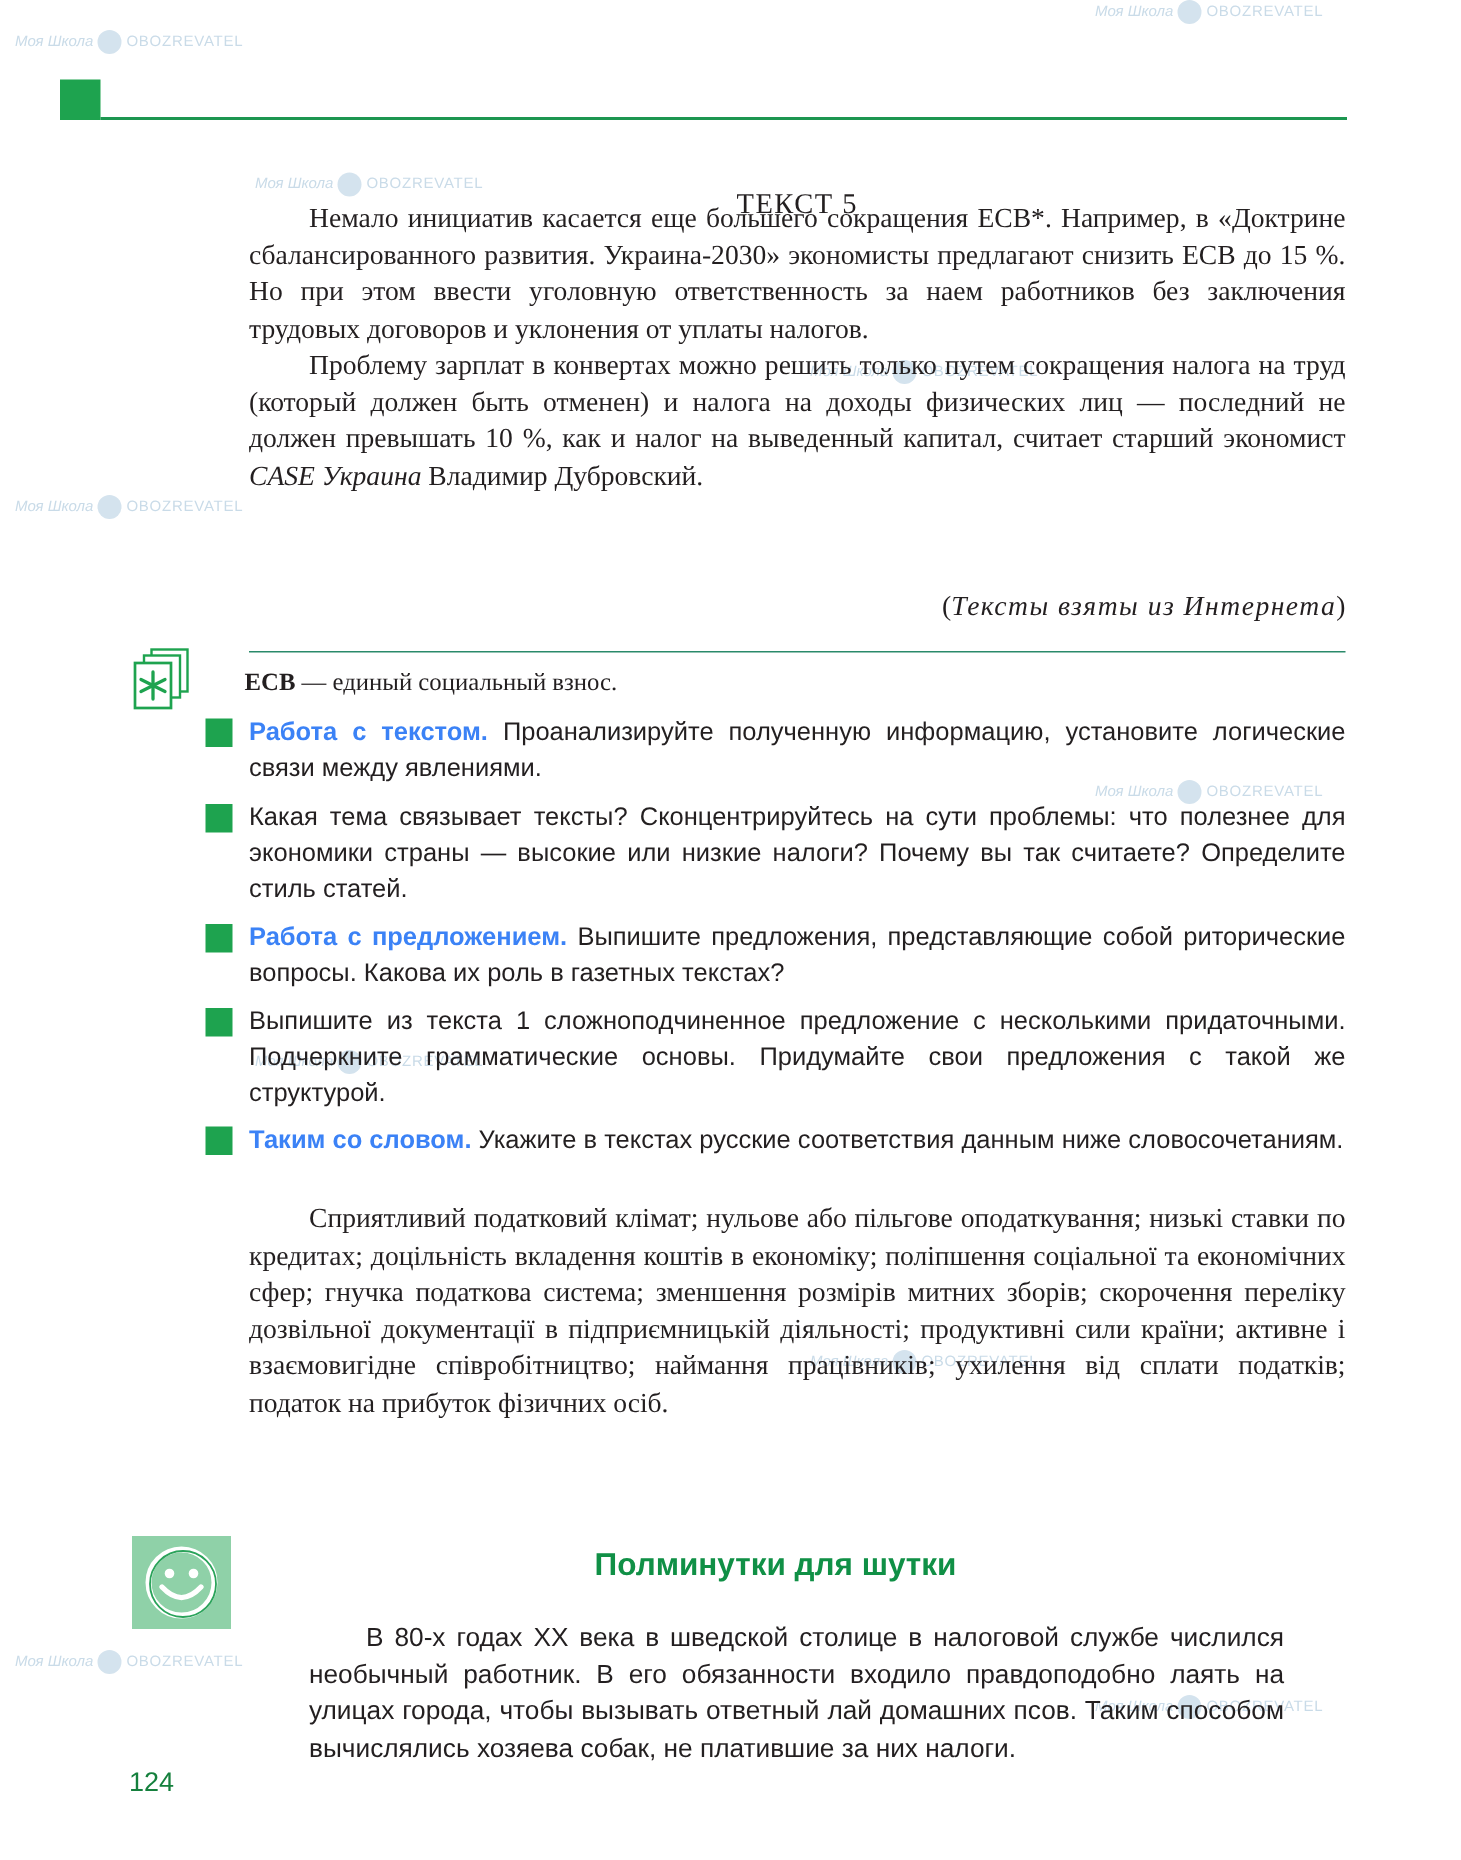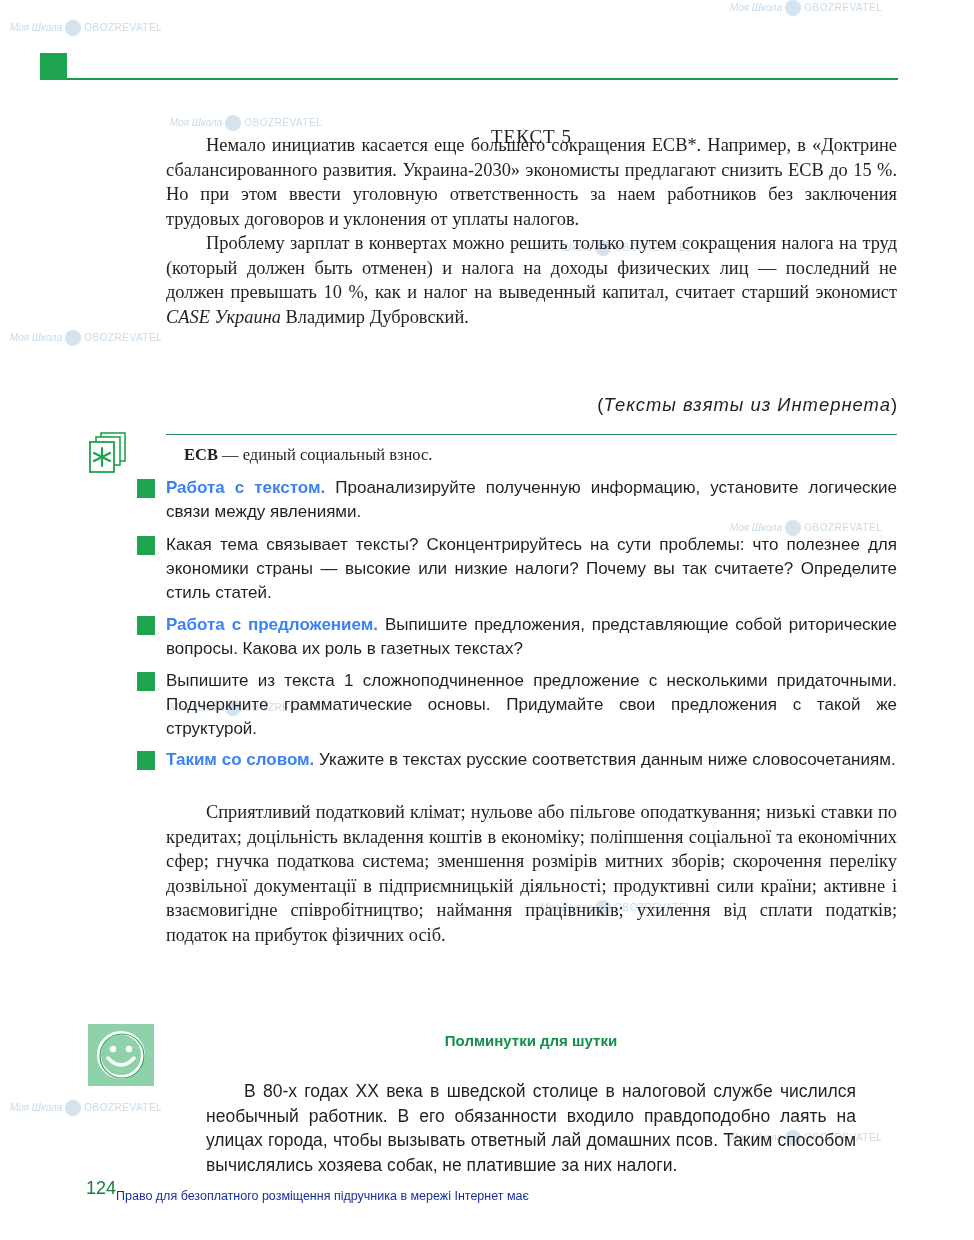--- a/index.html
+++ b/index.html
@@ -9,36 +9,36 @@
   .watermark .wm-brand { font-style: normal; letter-spacing: 0.5px; }
 
   .header { position: absolute; left: 40px; top: 50px; width: 858px; height: 30px; }
   .header .sq { position: absolute; left: 0; top: 3px; width: 27px; height: 27px; background: #1ea34f; }
   .header .title { position: absolute; left: 50px; top: 1px; font-family: "Liberation Sans", sans-serif; font-weight: bold; font-size: 19px; color: #109046; letter-spacing: -0.2px; }
   .header .rule { position: absolute; left: 27px; top: 28px; width: 831px; height: 2px; background: #1d9650; }
 
   .serif-block { position: absolute; left: 166px; width: 731px; font-family: "Liberation Serif", "DejaVu Serif", serif; font-size: 18.4px; line-height: 24.5px; text-align: justify; }
   .serif-block p { margin: 0; text-indent: 40px; }
   .text-title { position: absolute; left: 166px; top: 106px; width: 731px; text-align: center; font-family: "Liberation Serif", serif; font-size: 19px; letter-spacing: 1px; margin-top: 20px; }
-  .source { position: absolute; right: 77px; top: 394px; font-family: Liberation Sans, sans-serif; font-size: 18.4px; margin-left: 24px; }
+  .source { position: absolute; right: 77px; top: 394px; font-family: Liberation Serif, serif; font-size: 18.4px; margin-left: 24px; }
   .source i { letter-spacing: 1px; }
 
   .fn-rule { position: absolute; left: 166px; top: 434px; width: 731px; height: 1px; background: #2a8a6a; }
   .fn-icon { position: absolute; left: 86px; top: 432px; width: 44px; height: 44px; }
-  .footnote { position: absolute; left: 184px; top: 445px; font-family: "Liberation Serif", serif; font-size: 16.5px; }
+  .footnote { position: absolute; left: 163px; top: 445px; font-family: "Liberation Serif", serif; font-size: 16.5px; }
   .footnote b { font-weight: bold; }
 
   .task { position: absolute; left: 166px; width: 731px; font-family: "Liberation Sans", sans-serif; font-size: 17px; line-height: 24px; text-align: justify; color: #231f20; }
   .task .bullet { position: absolute; left: -29px; top: 3px; width: 18px; height: 19px; background: #1ea34f; }
   .task .lead { color: #3b82f6; font-weight: bold; }
 
   .ukr-block { top: 824px; }
 
   .joke-icon { position: absolute; left: 88px; top: 1024px; width: 66px; height: 62px; background: #8fd1a8; }
-  .joke-title { position: absolute; left: 190px; top: 1032px; width: 682px; text-align: center; font-family: "Liberation Sans", sans-serif; font-weight: bold; font-size: 15px; color: #109046; }
+  .joke-title { position: absolute; left: 176px; top: 1032px; width: 682px; text-align: center; font-family: "Liberation Sans", sans-serif; font-weight: bold; font-size: 21px; color: #109046; }
   .joke-text { position: absolute; left: 190px; top: 1063px; width: 682px; font-family: "Liberation Sans", sans-serif; font-size: 17.5px; line-height: 24.5px; text-align: justify; }
   .joke-text p { margin: 16px; text-indent: 38px; }
 
   .page-number { position: absolute; left: 86px; top: 1178px; font-family: "Liberation Sans", sans-serif; font-size: 18px; color: #15803d; }
   .license { position: absolute; left: 116px; top: 1188px; font-family: "Liberation Sans", sans-serif; font-size: 12.5px; line-height: 17px; color: #1a2fa3; }
 </style>
 </head>
 <body>
 
 <div>
@@ -115,14 +115,13 @@
     <path d="M20 34 Q33 48 46 34" fill="none" stroke="#ffffff" stroke-width="3.5" stroke-linecap="round"></path>
   </svg>
 </div>
 <div class="joke-title">Полминутки для шутки</div>
 <div class="joke-text">
   <p>В 80-х годах XX века в шведской столице в налоговой службе числился необычный работник. В его обязанности входило правдоподобно лаять на улицах города, чтобы вызывать ответный лай домашних псов. Таким способом вычислялись хозяева собак, не платившие за них налоги.</p>
 </div>
 
 <div class="page-number">124</div>
 <div class="license">
-  <div>Право для безоплатного розміщення підручника в мережі Інтернет має</div>
 </div>
 
 </body></html>

